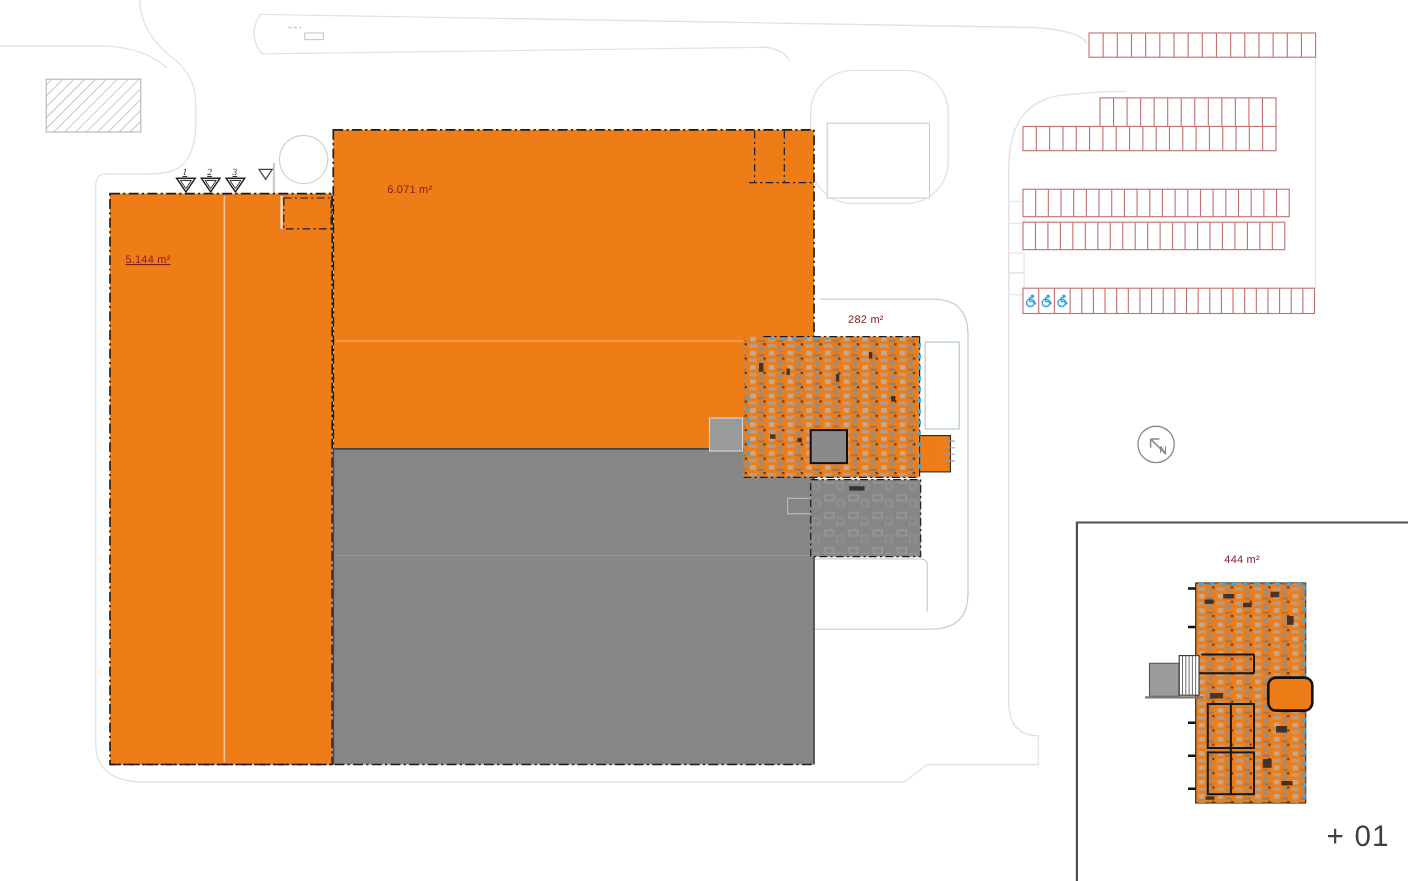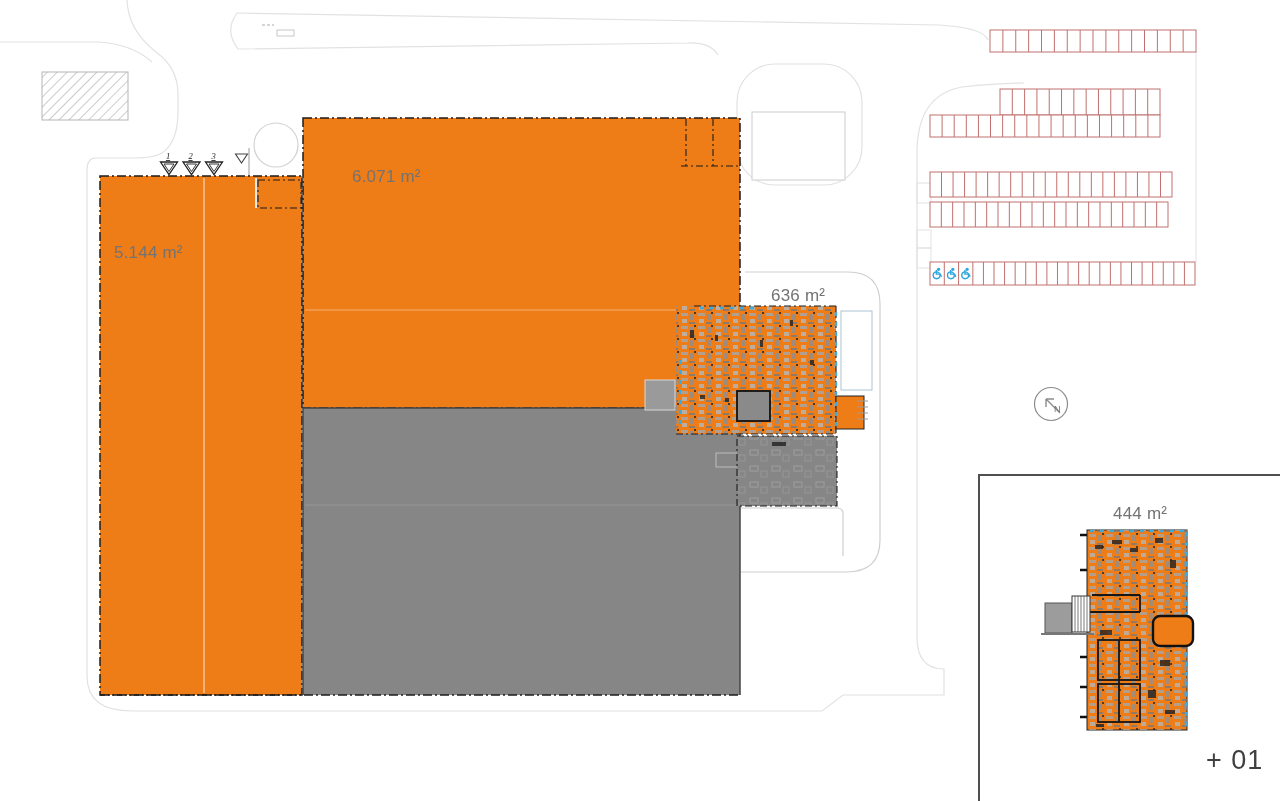--- a/index.html
+++ b/index.html
@@ -2,21 +2,21 @@
 <html style="--orange: #EF7D17; --gray: #868686; --road: #E2E2E2; --outline: #1C1C1C; --blue: #3FA9DC; --inset-border: #4F4F4F;"><head>
 <meta charset="utf-8">
 <style>
   html,body{margin:0;padding:0;background:#fff;}
   .canvas{
     position:relative;width:1280px;height:801px;background:#ffffff;overflow:hidden;
     font-family:"Liberation Sans",sans-serif;
   }
   .canvas svg{position:absolute;left:0;top:0;}
   .lbl{
-    position:absolute;color:#737373;font-size:17px;line-height:1;white-space:nowrap;
+    position:absolute;color:#7f1d1d;font-size:10px;line-height:1;white-space:nowrap;
     letter-spacing:.2px;
   }
   .lbl-level{font-size:27px;color:#3f3f3f;letter-spacing:1px;}
   
   .road{fill:none;stroke:var(--road);stroke-width:1.2;}
   .road-fine{fill:none;stroke:var(--road);stroke-width:1;}
   .dashdot{fill:none;stroke:var(--outline);stroke-width:1.5;stroke-dasharray:9 3 2 3;}
   .dashdot-thin{fill:none;stroke:var(--outline);stroke-width:1.1;stroke-dasharray:7 3 2 3;}
   .f-orange{fill:var(--orange);}
   .f-gray{fill:var(--gray);}
@@ -315,18 +315,18 @@
         <g>
           <rect x="1045" y="603" width="27" height="30" fill="#9c9c9c" stroke="#555555" stroke-width="1"></rect>
           <rect x="1072" y="596" width="18" height="36" fill="#ffffff" stroke="#333333" stroke-width="1"></rect>
           <path d="M1075,596 V632 M1078,596 V632 M1081,596 V632 M1084,596 V632 M1087,596 V632" stroke="#555555" stroke-width=".8" fill="none"></path>
           <line x1="1041" y1="634" x2="1094" y2="634" stroke="#777777" stroke-width="2"></line>
         </g>
       </g>
     </g>
   </svg>
 
-  <div class="lbl" style="left:114px;top:244px;">5.144 m²</div>
+  <div class="lbl" style="left:114px;top:232px;text-decoration:underline;">5.144 m²</div>
   <div class="lbl" style="left:352px;top:168px;">6.071 m²</div>
-  <div class="lbl" style="left:771px;top:287px;">636 m²</div>
+  <div class="lbl" style="left:771px;top:287px;">282 m²</div>
   <div class="lbl" style="left:1113px;top:505px;">444 m²</div>
   <div class="lbl lbl-level" style="left:1206px;top:747px;">+ 01</div>
 </div>
 
 </body></html>

